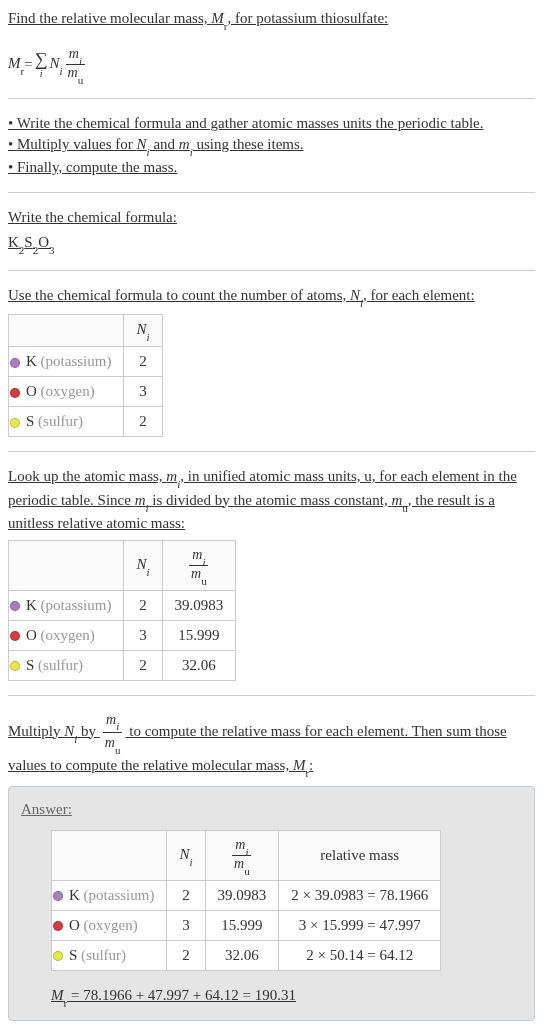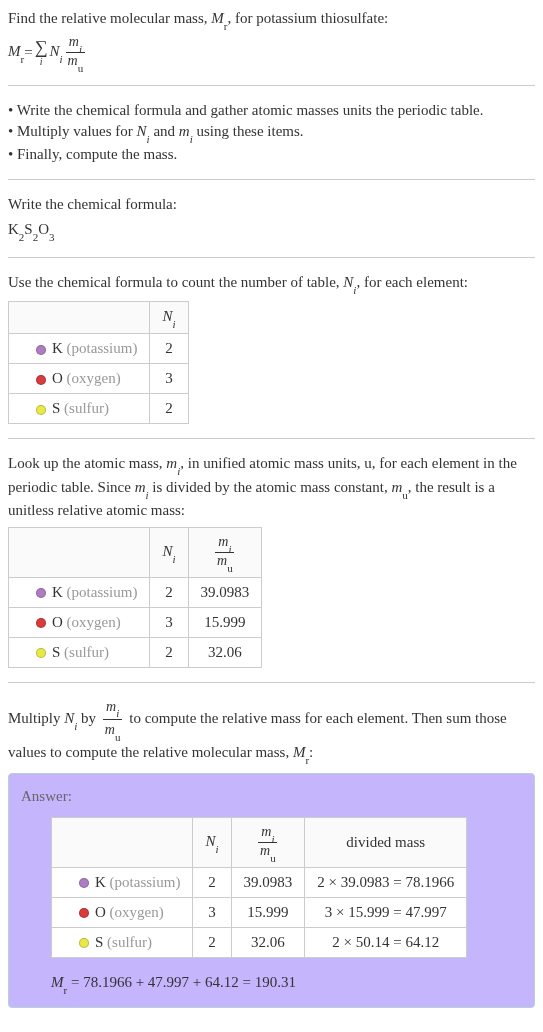--- a/index.html
+++ b/index.html
@@ -17,21 +17,21 @@
     }
     .section {
       margin-bottom: 4px;
     }
     .divider {
       border: none;
       border-top: 1px solid #ccc;
       margin: 14px 0;
     }
     .formula-line {
-      margin: 3px 0;
+      margin: 15px 0;
       display: flex;
       align-items: center;
       text-align: center;
     }
     .italic {
       font-style: italic;
     }
     .sub {
       font-size: 11px;
       vertical-align: sub;
@@ -81,39 +81,39 @@
       border: 1px solid #ccc;
       padding: 6px 12px;
       text-align: center;
       font-weight: normal;
     }
     th {
       background: #fafafa;
     }
     .element-cell {
       text-align: left;
-      padding-left: 27px;
+      padding-left: 1px;
     }
     .dot {
       display: inline-block;
       width: 10px;
       height: 10px;
       border-radius: 50%;
       margin-right: 6px;
       vertical-align: middle;
       border: 1px solid rgba(0,0,0,0.2);
     }
     .dot-k { background: #af7cc2; }
     .dot-o { background: #d83b3b; }
     .dot-s { background: #e8e847; }
     .element-name {
       color: #999;
     }
     .answer-box {
-      background: #c4b5fd;
+      background: #e5e5e5;
       border: 1px solid #b8d0dc;
       border-radius: 4px;
       padding: 12px;
       margin-top: 8px;
     }
     .answer-label {
       color: #666;
       margin-bottom: 10px;
     }
     .answer-box table {
@@ -122,20 +122,21 @@
       margin-bottom: 14px;
     }
     .answer-box th, .answer-box td {
       border: 1px solid #ccc;
     }
     .final-formula {
       margin-left: 30px;
     }
     p {
       line-height: 1.4;
+      text-decoration: underline;
     }
     .no-italic {
       font-style: normal;
     }
   </style>
 </head>
 <body>
 
 <div class="section">
   <p>
@@ -172,21 +173,21 @@
   <p>Write the chemical formula:</p>
   <p class="chem">
     <span>K</span><span class="sub">2</span><span>S</span><span class="sub">2</span><span>O</span><span class="sub">3</span>
   </p>
 </div>
 
 <hr class="divider">
 
 <div class="section">
   <p>
-    <span>Use the chemical formula to count the number of table, </span><span class="italic"><span>N</span><span class="sub">i</span></span><span>, for each element:</span>
+    <span>Use the chemical formula to count the number of atoms, </span><span class="italic"><span>N</span><span class="sub">i</span></span><span>, for each element:</span>
   </p>
   <table>
     <tbody>
         <tr>
       <th></th>
       <th><span class="italic"><span>N</span><span class="sub">i</span></span></th>
     </tr>
     <tr>
       <td class="element-cell"><span class="dot dot-k"></span><span>K</span><span class="element-name"> (potassium)</span></td>
       <td>2</td>
@@ -256,21 +257,21 @@
       <tbody>
           <tr>
         <th></th>
         <th><span class="italic"><span>N</span><span class="sub">i</span></span></th>
         <th>
           <span class="frac">
             <span class="frac-num italic"><span>m</span><span class="sub">i</span></span>
             <span class="frac-den italic"><span>m</span><span class="sub no-italic">u</span></span>
           </span>
         </th>
-        <th>divided mass</th>
+        <th>relative mass</th>
       </tr>
       <tr>
         <td class="element-cell"><span class="dot dot-k"></span><span>K</span><span class="element-name"> (potassium)</span></td>
         <td>2</td>
         <td>39.0983</td>
         <td>2 × 39.0983 = 78.1966</td>
       </tr>
       <tr>
         <td class="element-cell"><span class="dot dot-o"></span><span>O</span><span class="element-name"> (oxygen)</span></td>
         <td>3</td>

